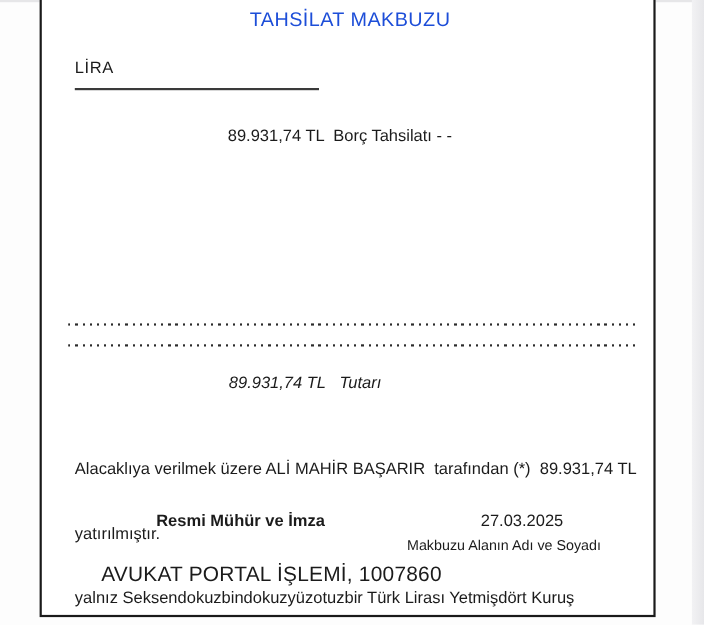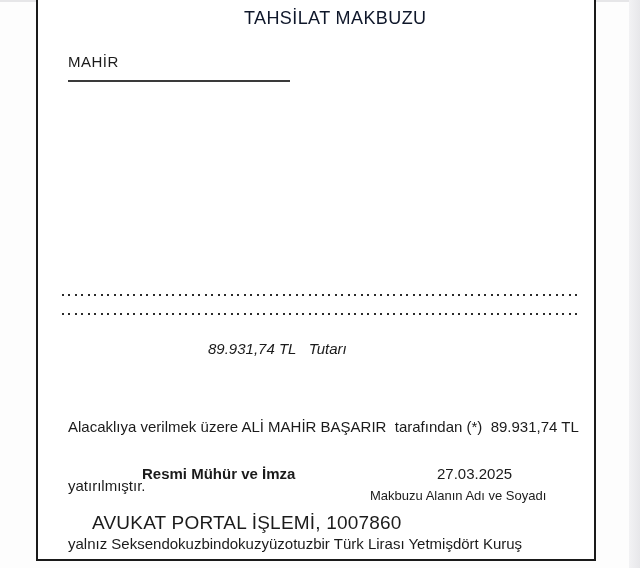--- a/index.html
+++ b/index.html
@@ -17,21 +17,21 @@
   .right-edge-strip{
     position:absolute;right:0;top:0;width:11px;height:568px;
     background:linear-gradient(to right,#f2f2f4,#e7e7ea);
   }
   .receipt-box{
     position:absolute;left:36px;top:-3px;width:556px;height:560px;
     border:2px solid #1a1a1a;background:#ffffff;
   }
   .abs{position:absolute;white-space:pre-wrap;}
   .title{
-    left:206px;top:9px;font-size:18px;letter-spacing:0.4px;color:#0f172a;
+    left:189px;top:9px;font-size:18px;letter-spacing:0.4px;color:#1d4ed8;
   }
   .lira{left:30px;top:54px;font-size:15px;letter-spacing:0.5px;}
   .lira-underline{
     position:absolute;left:30px;top:81px;width:222px;height:0;
     border-top:2px solid #3a3a3a;
   }
   .amount-line{left:169px;top:116px;font-size:15px;}
   .dotted{
     position:absolute;left:24px;width:517px;height:2px;
     background:repeating-linear-gradient(to right,#2b2b2b 0 2px,transparent 2px 6.5px);
@@ -50,24 +50,25 @@
 </head>
 <body>
 
 <div class="top-edge"></div>
 <div class="right-edge-strip"></div>
 
 <div class="receipt-box">
 
   <div class="abs title">TAHSİLAT MAKBUZU</div>
 
-  <div class="abs lira">MAHİR</div>
+  <div class="abs lira">LİRA</div>
 
   <div class="lira-underline"></div>
 
+  <div class="abs amount-line">89.931,74 TL  Borç Tahsilatı - -</div>
 
   <div class="dotted dotted-1"></div>
 
   <div class="dotted dotted-2"></div>
 
   <div class="abs total-line">89.931,74 TL   Tutarı</div>
 
   <div class="abs statement">
     <div>Alacaklıya verilmek üzere ALİ MAHİR BAŞARIR  tarafından (*)  89.931,74 TL</div>
     <div>yatırılmıştır.</div>

